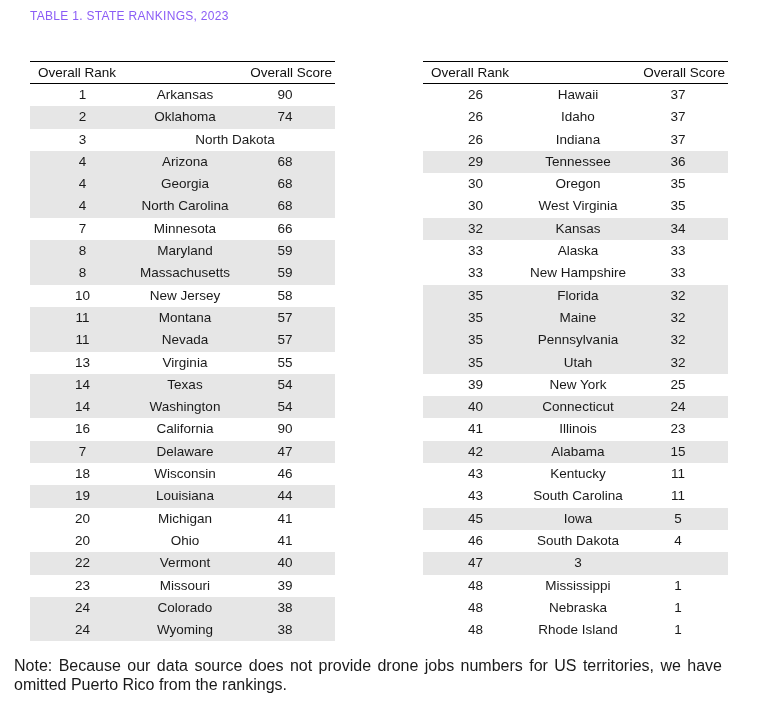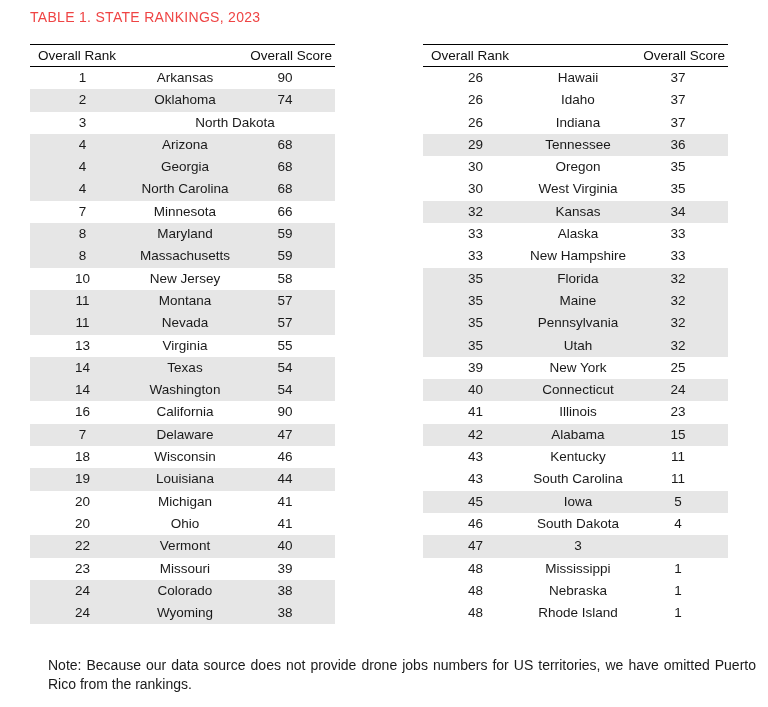--- a/index.html
+++ b/index.html
@@ -14,60 +14,61 @@
   .page {
     position: relative;
     width: 768px;
     height: 707px;
     background: #ffffff;
   }
   .doc-title {
     position: absolute;
     left: 30px;
     top: 9px;
-    font-size: 14px;
+    font-size: 12px;
     letter-spacing: 0.3px;
-    color: #ef4444;
+    color: #8b5cf6;
   }
   .tables-wrap {
     position: absolute;
     left: 30px;
     top: 44px;
     display: flex;
     gap: 88px;
   }
   .rank-table { width: 305px; }
   .thead {
     display: flex;
     justify-content: space-between;
     align-items: center;
     height: 23px;
     line-height: 23px;
     border-top: 1px solid #000000;
     border-bottom: 1px solid #000000;
     font-size: 13.5px;
     padding: 0 3px 0 8px;
     color: #111111;
+    margin-top: 17px;
   }
   .row {
     display: flex;
     height: 22.3px;
     line-height: 22.3px;
     font-size: 13.5px;
   }
   .row.shaded { background: #e6e6e6; }
   .rank-cell  { width: 105px; text-align: center; }
   .state-cell { flex: 1; text-align: center; }
   .score-cell { width: 100px; text-align: center; }
   .note {
     position: absolute;
-    left: 48px;
+    left: 14px;
     top: 656px;
     width: 708px;
-    font-size: 14px;
+    font-size: 16px;
     line-height: 19px;
     color: #1a1a1a;
     text-align: justify;
   }
 </style>
 </head>
 <body>
 
 <div class="page">
 

